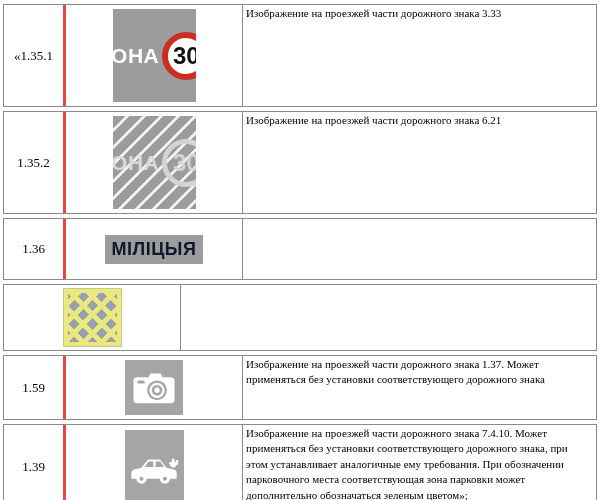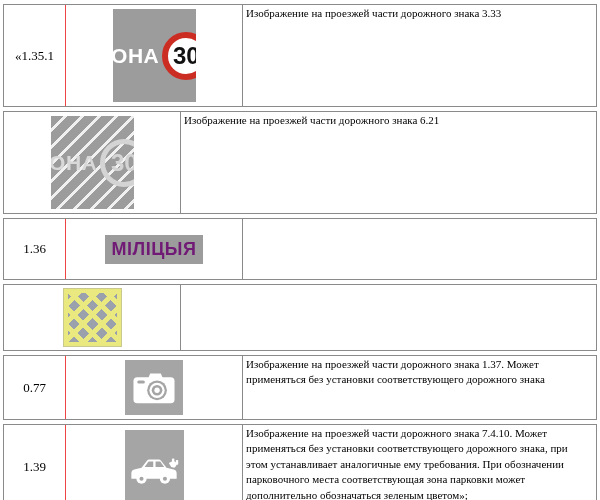--- a/index.html
+++ b/index.html
@@ -14,21 +14,21 @@
     margin-bottom: 4px;
     background: #fff;
   }
   .cell-num {
     width: 62px;
     flex: 0 0 62px;
     display: flex;
     align-items: center;
     justify-content: center;
     font-size: 13px;
-    border-right: 1px solid #ef4444;
+    border-right: 3px solid #ef4444;
   }
   .cell-sign {
     width: 177px;
     flex: 0 0 177px;
     display: flex;
     align-items: center;
     justify-content: center;
     border-right: 1px solid #8a8a8a;
     padding: 4px 0;
   }
@@ -91,21 +91,21 @@
   .sign-zone .inner { position: relative; z-index: 1; display: flex; flex-direction: row; align-items: center; gap: 3px; }
 
   
   .sign-militia {
     width: 98px; height: 29px;
     background: #9c9c9c;
     display: flex; align-items: center; justify-content: center;
     font-family: "Liberation Sans", sans-serif;
     font-weight: bold;
     font-size: 18px;
-    color: #701a75;
+    color: #0f172a;
     letter-spacing: 0.5px;
   }
 
   
   .sign-grid {
     width: 57px; height: 57px;
     border: 4px solid #e9e97f;
     background-color: #9ba1ac;
     background-image:
       repeating-linear-gradient(45deg,  transparent 0 8px, #e9e97f 8px 13px),
@@ -139,20 +139,21 @@
         <div class="inner">
           <div class="zona-word">ЗОНА</div>
           <div class="speed-circle">30</div>
         </div>
       </div>
     </div>
     <div class="cell-desc">Изображение на проезжей части дорожного знака 3.33</div>
   </div>
 
   <div class="row h-101">
+    <div class="cell-num">1.35.2</div>
     <div class="cell-sign">
       <div class="sign-zone end">
         <div class="inner">
           <div class="zona-word">ЗОНА</div>
           <div class="speed-circle end">30</div>
         </div>
         <div class="stripes"></div>
       </div>
     </div>
     <div class="cell-desc">Изображение на проезжей части дорожного знака 6.21</div>
@@ -165,21 +166,21 @@
     </div>
   </div>
 
   <div class="row h-61">
     <div class="cell-sign">
       <div class="sign-grid"></div>
     </div>
   </div>
 
   <div class="row h-62">
-    <div class="cell-num">0.77</div>
+    <div class="cell-num">1.59</div>
     <div class="cell-sign">
       <div class="sign-camera">
         <svg width="46" height="38" viewBox="0 0 60 50">
           <path d="M22 13 l3 -7 h14 l3 7 z" fill="#ffffff"></path>
           <rect x="3" y="11" width="54" height="34" rx="5" fill="#ffffff"></rect>
           <rect x="8" y="15" width="10" height="4" rx="2" fill="#a5a5a5"></rect>
           <circle cx="34" cy="28" r="13" fill="#a5a5a5"></circle>
           <circle cx="34" cy="28" r="10" fill="#ffffff"></circle>
           <circle cx="34" cy="28" r="7" fill="#a5a5a5"></circle>
           <circle cx="34" cy="28" r="3.5" fill="#ffffff"></circle>

